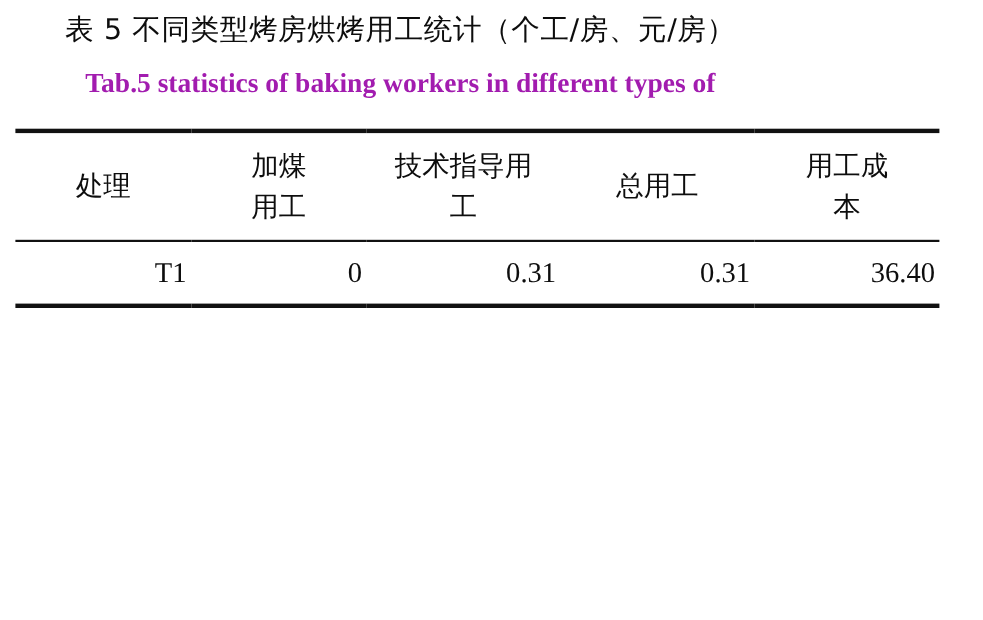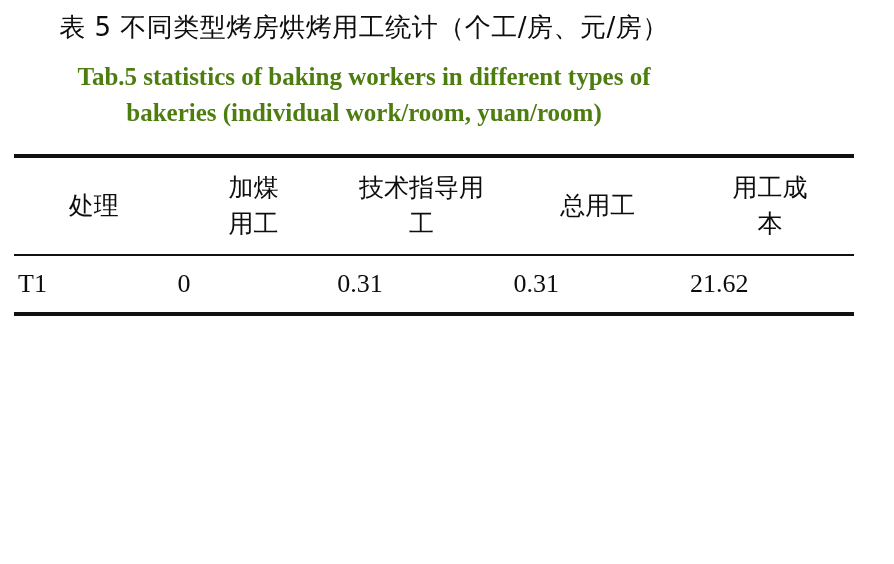--- a/index.html
+++ b/index.html
@@ -31,21 +31,21 @@
     margin-top: 4px;
     color: #0d0d0d;
   }
   .caption-en {
     font-family: "Liberation Serif", serif;
     font-size: 25px;
     font-weight: 700;
     text-align: center;
     line-height: 1.45;
     margin-top: 14px;
-    color: #4d7c0f;
+    color: #a21caf;
   }
   .caption-en .line2 {
     display: block;
   }
   table.data {
     width: 840px;
     margin: 22px auto 0 auto;
     border-collapse: collapse;
     table-layout: fixed;
   }
@@ -64,42 +64,41 @@
     font-size: 25px;
     line-height: 1.45;
     text-align: center;
     vertical-align: middle;
     color: #0d0d0d;
   }
   table.data tbody td {
     padding: 13px 4px 13px 4px;
     font-family: "Liberation Serif", serif;
     font-size: 26px;
-    text-align: left;
+    text-align: right;
     vertical-align: middle;
     color: #0d0d0d;
     border: none;
   }
   table.data tbody tr:last-child td {
     border-bottom: 4px solid #111111;
   }
   .hdr-wrap {
     display: block;
   }
 </style>
 </head>
 <body>
 
 <div class="page">
 
   <div class="caption-cn">表 5  不同类型烤房烘烤用工统计（个工/房、元/房）</div>
 
   <div class="caption-en">
     <span class="line1">Tab.5 statistics of baking workers in different types of</span>
-    <span class="line2">bakeries (individual work/room, yuan/room)</span>
   </div>
 
   <table class="data">
     <colgroup>
       <col class="c0">
         <col class="c1">
         <col class="c2">
         <col class="c3">
         <col class="c4">
     </colgroup>
@@ -124,18 +123,18 @@
           <span class="hdr-wrap">本</span>
         </th>
       </tr>
     </thead>
     <tbody>
       <tr>
         <td>T1</td>
         <td>0</td>
         <td>0.31</td>
         <td>0.31</td>
-        <td>21.62</td>
+        <td>36.40</td>
       </tr>
     </tbody>
   </table>
 
 </div>
 
 </body></html>

